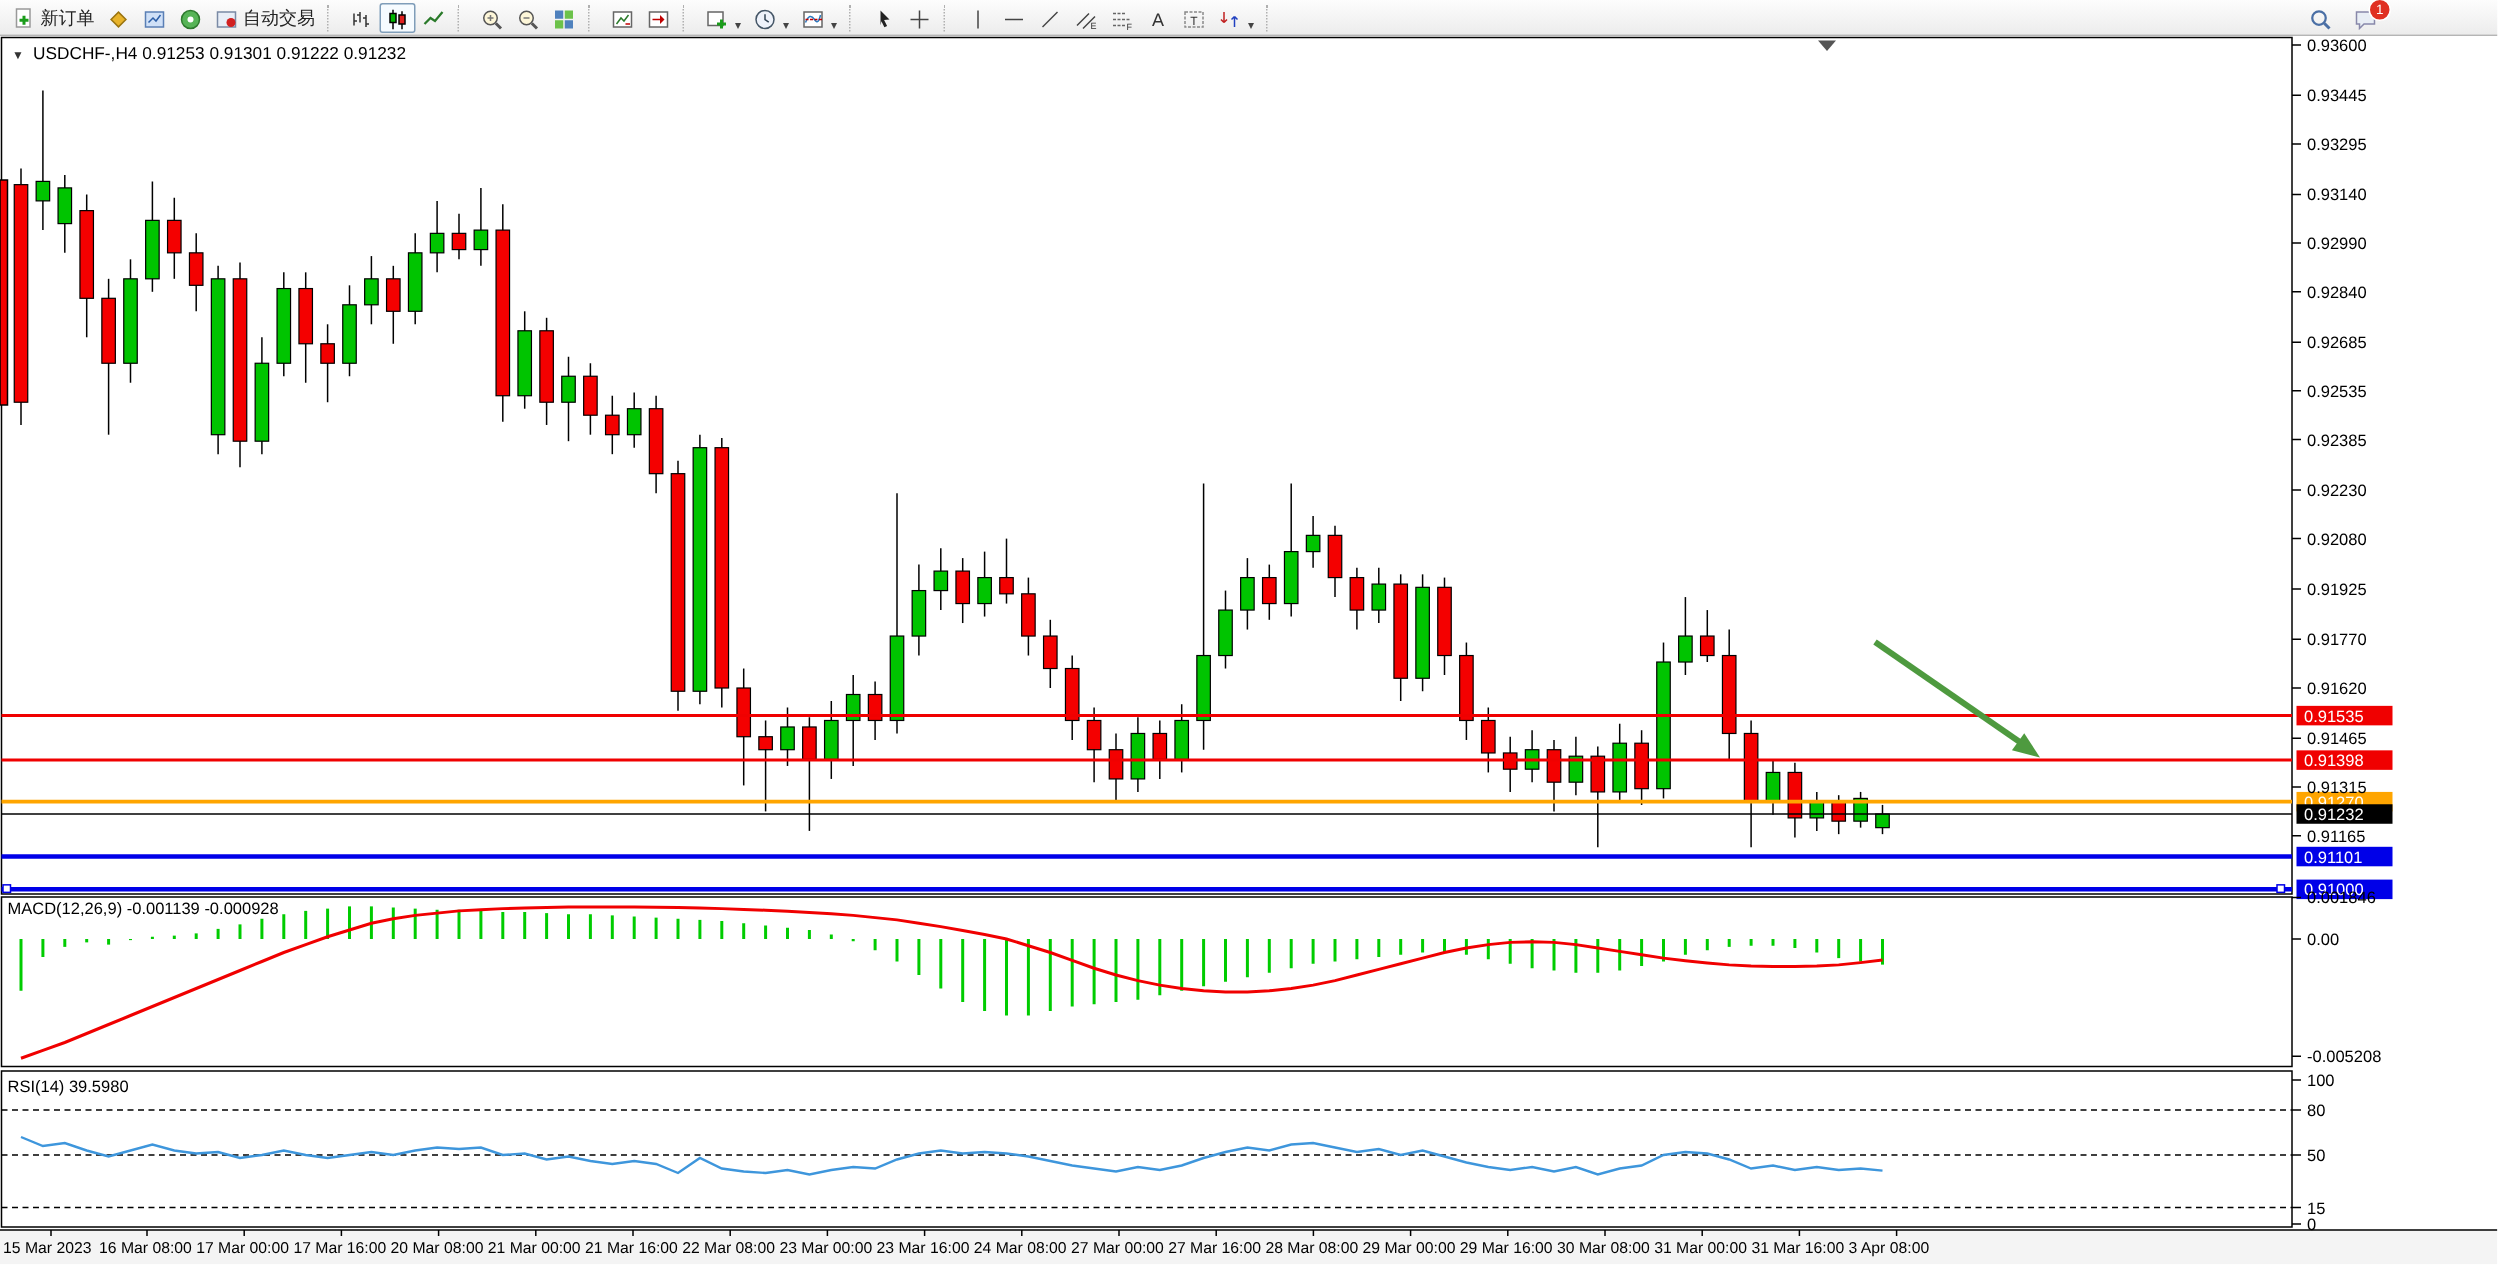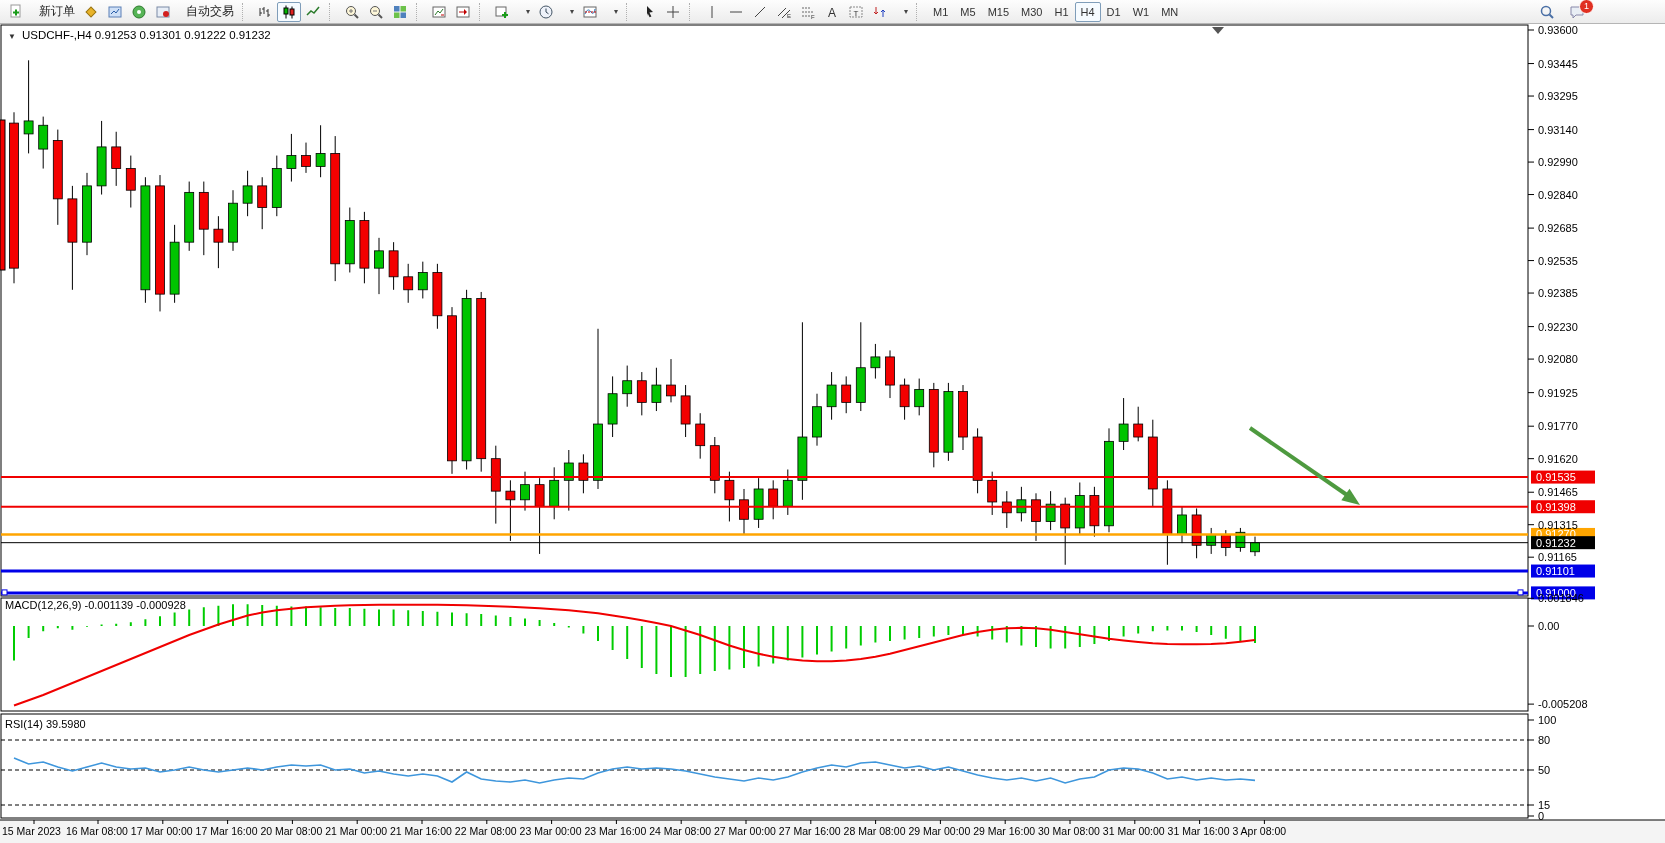--- a/index.html
+++ b/index.html
@@ -3,22 +3,22 @@
 <meta charset="utf-8">
 <style>
   html,body{margin:0;padding:0;width:1665px;height:843px;overflow:hidden;
     font-family:"Liberation Sans",sans-serif;background:#ffffff;}
   
   #toolbar{height:24px;background:linear-gradient(#fdfdfd,#ececec);
     border-bottom:1px solid #b5b5b5;display:flex;align-items:center;
     padding:0 4px;box-sizing:border-box;white-space:nowrap;}
   .tb-group{display:flex;align-items:center;height:22px;}
   .tb-sep{width:7px;height:18px;border-left:1px dotted #b0b0b0;margin:0 3px 0 4px;}
-  .btn{height:20px;min-width:20px;display:flex;align-items:center;justify-content:center;
-    gap:15px;padding:0 3px;border:1px solid transparent;border-radius:2px;
+  .btn{height:20px;min-width:20px;display:flex;align-items:flex-end;justify-content:center;
+    gap:3px;padding:0 3px;border:1px solid transparent;border-radius:2px;
     font-size:12px;color:#222;cursor:default;box-sizing:border-box;}
   .btn.active{border:1px solid #7f9db9;background:#f6fbff;}
   .btn svg{width:16px;height:16px;display:block;}
   .caret{font-size:8px;color:#444;margin-left:1px;}
   .tf-btn{font-size:11px;color:#333;padding:0 5px;}
   #tb-right{margin-left:auto;display:flex;align-items:center;gap:6px;padding-right:72px;}
   .badge{position:absolute;top:-4px;right:-6px;background:#e03022;color:#fff;
     border-radius:50%;width:13px;height:13px;font-size:9px;display:flex;
     align-items:center;justify-content:center;border:1px solid #fff;}
   .chat-wrap{position:relative;}
@@ -205,31 +205,20 @@
       </div>
       <div class="btn">
         <svg viewBox="0 0 16 16">
           <path d="M4 3v7M4 10l-2-2M4 10l2-2" stroke="#c02020" fill="none"></path>
           <path d="M11 13V6M11 6L9 8M11 6l2 2" stroke="#2040c0" fill="none"></path>
         </svg>
         <span class="caret">▾</span>
       </div>
     </div>
     <div class="tb-sep"></div>
-    <div class="tb-group">
-      <div class="btn tf-btn">M1</div>
-      <div class="btn tf-btn">M5</div>
-      <div class="btn tf-btn">M15</div>
-      <div class="btn tf-btn">M30</div>
-      <div class="btn tf-btn">H1</div>
-      <div class="btn tf-btn active">H4</div>
-      <div class="btn tf-btn">D1</div>
-      <div class="btn tf-btn">W1</div>
-      <div class="btn tf-btn">MN</div>
-    </div>
     <div id="tb-right">
       <div class="btn">
         <svg viewBox="0 0 16 16">
           <circle cx="7" cy="7" r="4.5" fill="none" stroke="#4a6fa5" stroke-width="1.5"></circle>
           <path d="M10.5 10.5L14 14" stroke="#4a6fa5" stroke-width="2"></path>
         </svg>
       </div>
       <div class="btn chat-wrap">
         <svg viewBox="0 0 16 16">
           <path d="M2 3h12v8H7l-3 3v-3H2z" fill="#e9eef5" stroke="#88a"></path>

